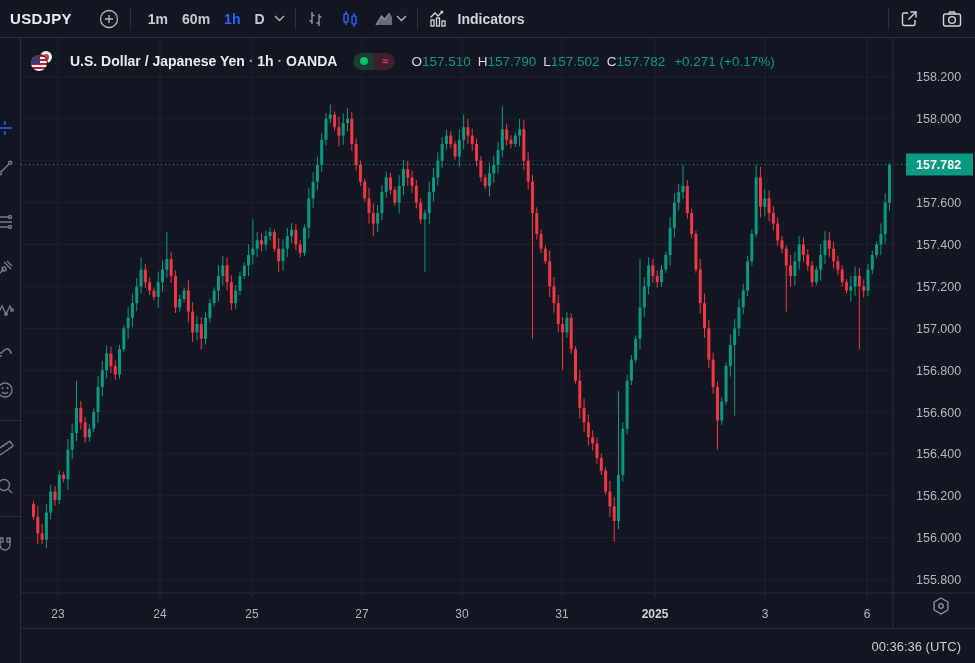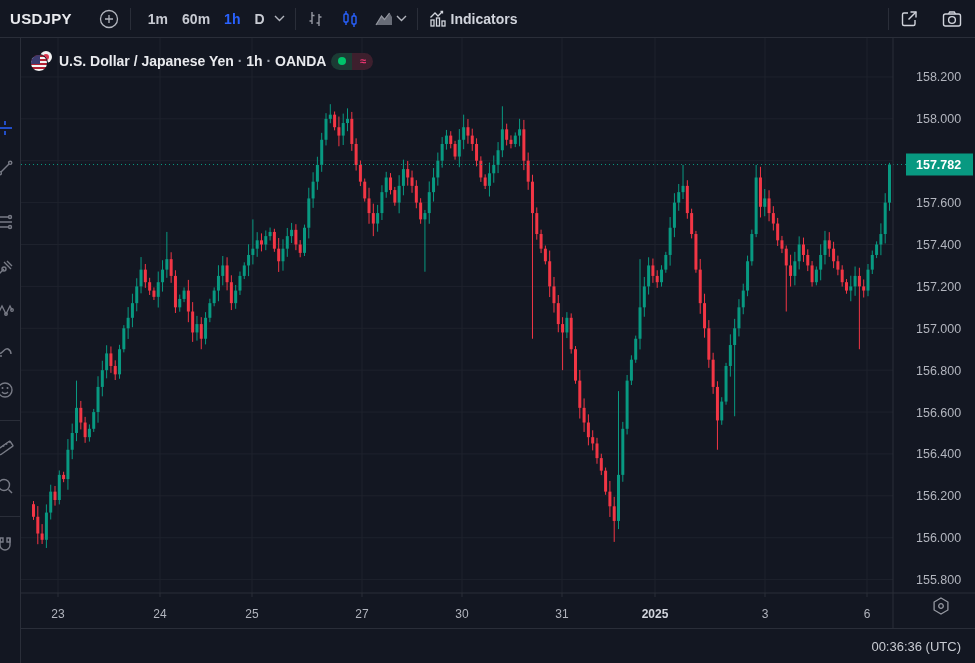--- a/index.html
+++ b/index.html
@@ -17,34 +17,34 @@
     border-bottom:1px solid #2a2e39;
     background:#131722;
     z-index:5;
   }
   .symbol-name { font-size:15px; font-weight:bold; color:#e9eaee; padding-left:10px; letter-spacing:.3px; }
   .tb-btn { display:flex; align-items:center; justify-content:center; cursor:pointer; color:#b2b5be; }
   .tb-sep { width:1px; height:22px; background:#2a2e39; margin:0 10px; }
   .interval { font-size:14px; font-weight:600; color:#c8cbd3; padding:4px 7px; border-radius:4px; }
   .interval.active { color:#2962ff; }
   .chev { margin-left:2px; display:flex; align-items:center; }
-  .indicators-label { font-size:14px; font-weight:600; color:#d1d4dc; margin-left:2px; }
+  .indicators-label { font-size:14px; font-weight:600; color:#d1d4dc; margin-left:9px; }
   .topbar-right { margin-left:auto; display:flex; align-items:center; }
   
   .sidebar {
     position:absolute; top:38px; left:0; width:21px; height:625px;
     border-right:1px solid #2a2e39; background:#131722; z-index:4;
     overflow:hidden;
   }
   .tool { position:absolute; left:-9px; width:28px; height:28px; display:flex; align-items:center; justify-content:center; cursor:pointer; }
   .tool-divider { position:absolute; left:0; width:21px; height:1px; background:#2a2e39; }
   
   .legend {
     position:absolute; top:48px; left:30px; height:26px;
-    display:flex; align-items:center; gap:5px; z-index:6;
+    display:flex; align-items:center; gap:16px; z-index:6;
     font-size:14px;
   }
   .pair-flag { position:relative; width:24px; height:21px; flex:0 0 auto; }
   .flag-jp { position:absolute; top:0; right:2px; width:12px; height:12px; border-radius:50%; background:#f2f2f2; overflow:hidden; }
   .flag-jp::after { content:""; position:absolute; top:3px; left:3px; width:6px; height:6px; border-radius:50%; background:#d8374f; }
   .flag-us { position:absolute; bottom:0; left:0; width:18px; height:18px; border-radius:50%; overflow:hidden;
     background:repeating-linear-gradient(#b22234 0 2px, #f5f5f5 2px 4px); border:1px solid #131722; }
   .flag-us::after { content:""; position:absolute; top:0; left:0; width:9px; height:9px; background:#3c3b6e; }
   .legend-title { color:#e9eaee; font-weight:600; white-space:nowrap; }
   .legend-dot { color:#9aa0ab; font-weight:600; }
@@ -261,20 +261,27 @@
   </span>
   <span class="legend-title">
     <span>U.S. Dollar / Japanese Yen</span>
     <span class="legend-dot"> <span>·</span> </span><span>1h</span><span class="legend-dot"> <span>·</span> </span><span>OANDA</span>
   </span>
   <span class="status-pill">
     <span class="status-open">
         <i></i>
       </span>
     <span class="status-delayed">≈</span>
+  </span>
+  <span class="ohlc">
+    <span><span class="lab">O</span><span class="val">157.510</span></span>
+    <span><span class="lab">H</span><span class="val">157.790</span></span>
+    <span><span class="lab">L</span><span class="val">157.502</span></span>
+    <span><span class="lab">C</span><span class="val">157.782</span></span>
+    <span class="chg">+0.271 (+0.17%)</span>
   </span>
 </div>
 
 <svg id="chart-svg" width="975" height="590">
     <g>
       <line x1="21" y1="541.5962264150899" x2="893" y2="541.5962264150899" stroke="#1e222d" stroke-width="1"></line>
       <line x1="21" y1="499.70943396226215" x2="893" y2="499.70943396226215" stroke="#1e222d" stroke-width="1"></line>
       <line x1="21" y1="457.82264150943445" x2="893" y2="457.82264150943445" stroke="#1e222d" stroke-width="1"></line>
       <line x1="21" y1="415.93584905660083" x2="893" y2="415.93584905660083" stroke="#1e222d" stroke-width="1"></line>
       <line x1="21" y1="374.04905660377307" x2="893" y2="374.04905660377307" stroke="#1e222d" stroke-width="1"></line>

